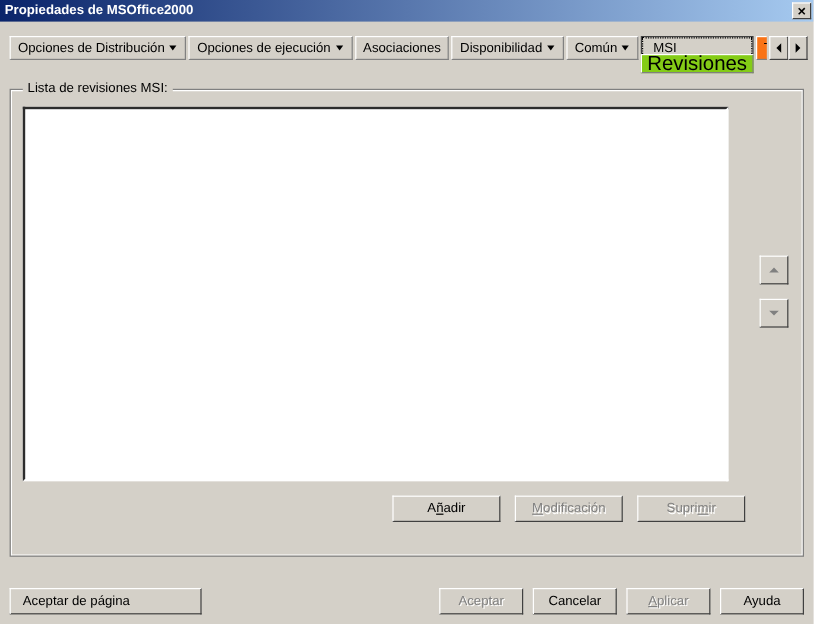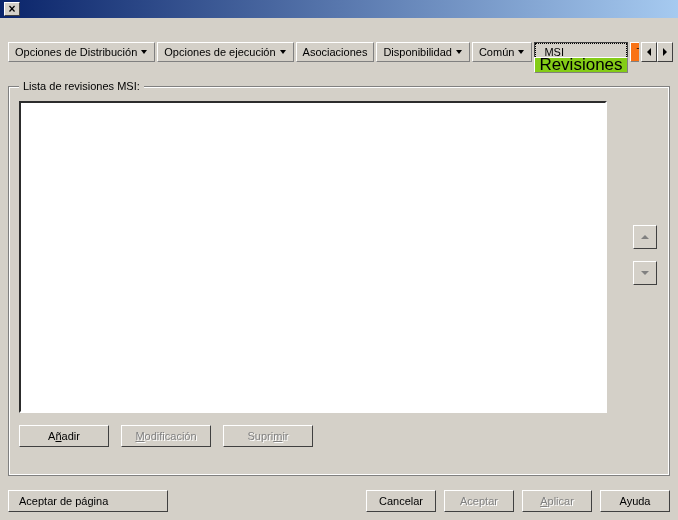--- a/index.html
+++ b/index.html
@@ -33,21 +33,21 @@
     align-items: center;
     justify-content: center;
     color: #000;
     font-family: Arial;
     font-size: 12px;
     font-weight: bold;
     line-height: 1;
     cursor: pointer;
   }
   .client {
-    padding: 24px 8px 8px 8px;
+    padding: 12px 8px 8px 8px;
     height: calc(100% - 18px);
     display: flex;
     flex-direction: column;
     position: relative;
   }
   
   .tabrow {
     display: flex;
     align-items: stretch;
     height: 36px;
@@ -191,20 +191,21 @@
     width:0;height:0;
     border-left:4px solid transparent;
     border-right:4px solid transparent;
   }
   .arrow-up{border-bottom:4px solid #808080;}
   .arrow-down{border-top:4px solid #808080;}
 
   .btnrow {
     display:flex;
     gap:12px;
+    justify-content:flex-end;
     margin-top:12px;
     padding-right: 38px;
   }
   .btn {
     min-width:90px;
     height:22px;
     border:1px solid #fff;
     border-right-color:#404040;
     border-bottom-color:#404040;
     background:#d4d0c8;
@@ -231,20 +232,21 @@
     background:#d4d0c8;
     display:flex;align-items:center;
     padding:0 10px;
     cursor:pointer;
   }
 </style>
 </head>
 <body>
 
 <div class="titlebar">
+  <span class="titlebar-text">Propiedades de MSOffice2000</span>
   <div class="titlebar-close">
     <span>×</span>
   </div>
 </div>
 
 <div class="client">
 
   <div class="tabrow">
     <div class="tab">
       <span>Opciones de Distribución</span>
@@ -315,27 +317,27 @@
         </div>
       </div>
     </div>
   </div>
 
   <div class="bottombar">
     <div class="page-opts">
       <span>Aceptar de página</span>
     </div>
     <div class="spacer"></div>
+    <div class="btn disabled" style="min-width:70px">
+      <span>Aceptar</span>
+    </div>
     <div class="btn" style="min-width:70px">
       <span>Cancelar</span>
     </div>
     <div class="btn disabled" style="min-width:70px">
-      <span>Aceptar</span>
-    </div>
-    <div class="btn disabled" style="min-width:70px">
       <span><span class="ul">A</span>plicar</span>
     </div>
     <div class="btn" style="min-width:70px">
       <span>Ayuda</span>
     </div>
   </div>
 
 </div>
 
 </body></html>

